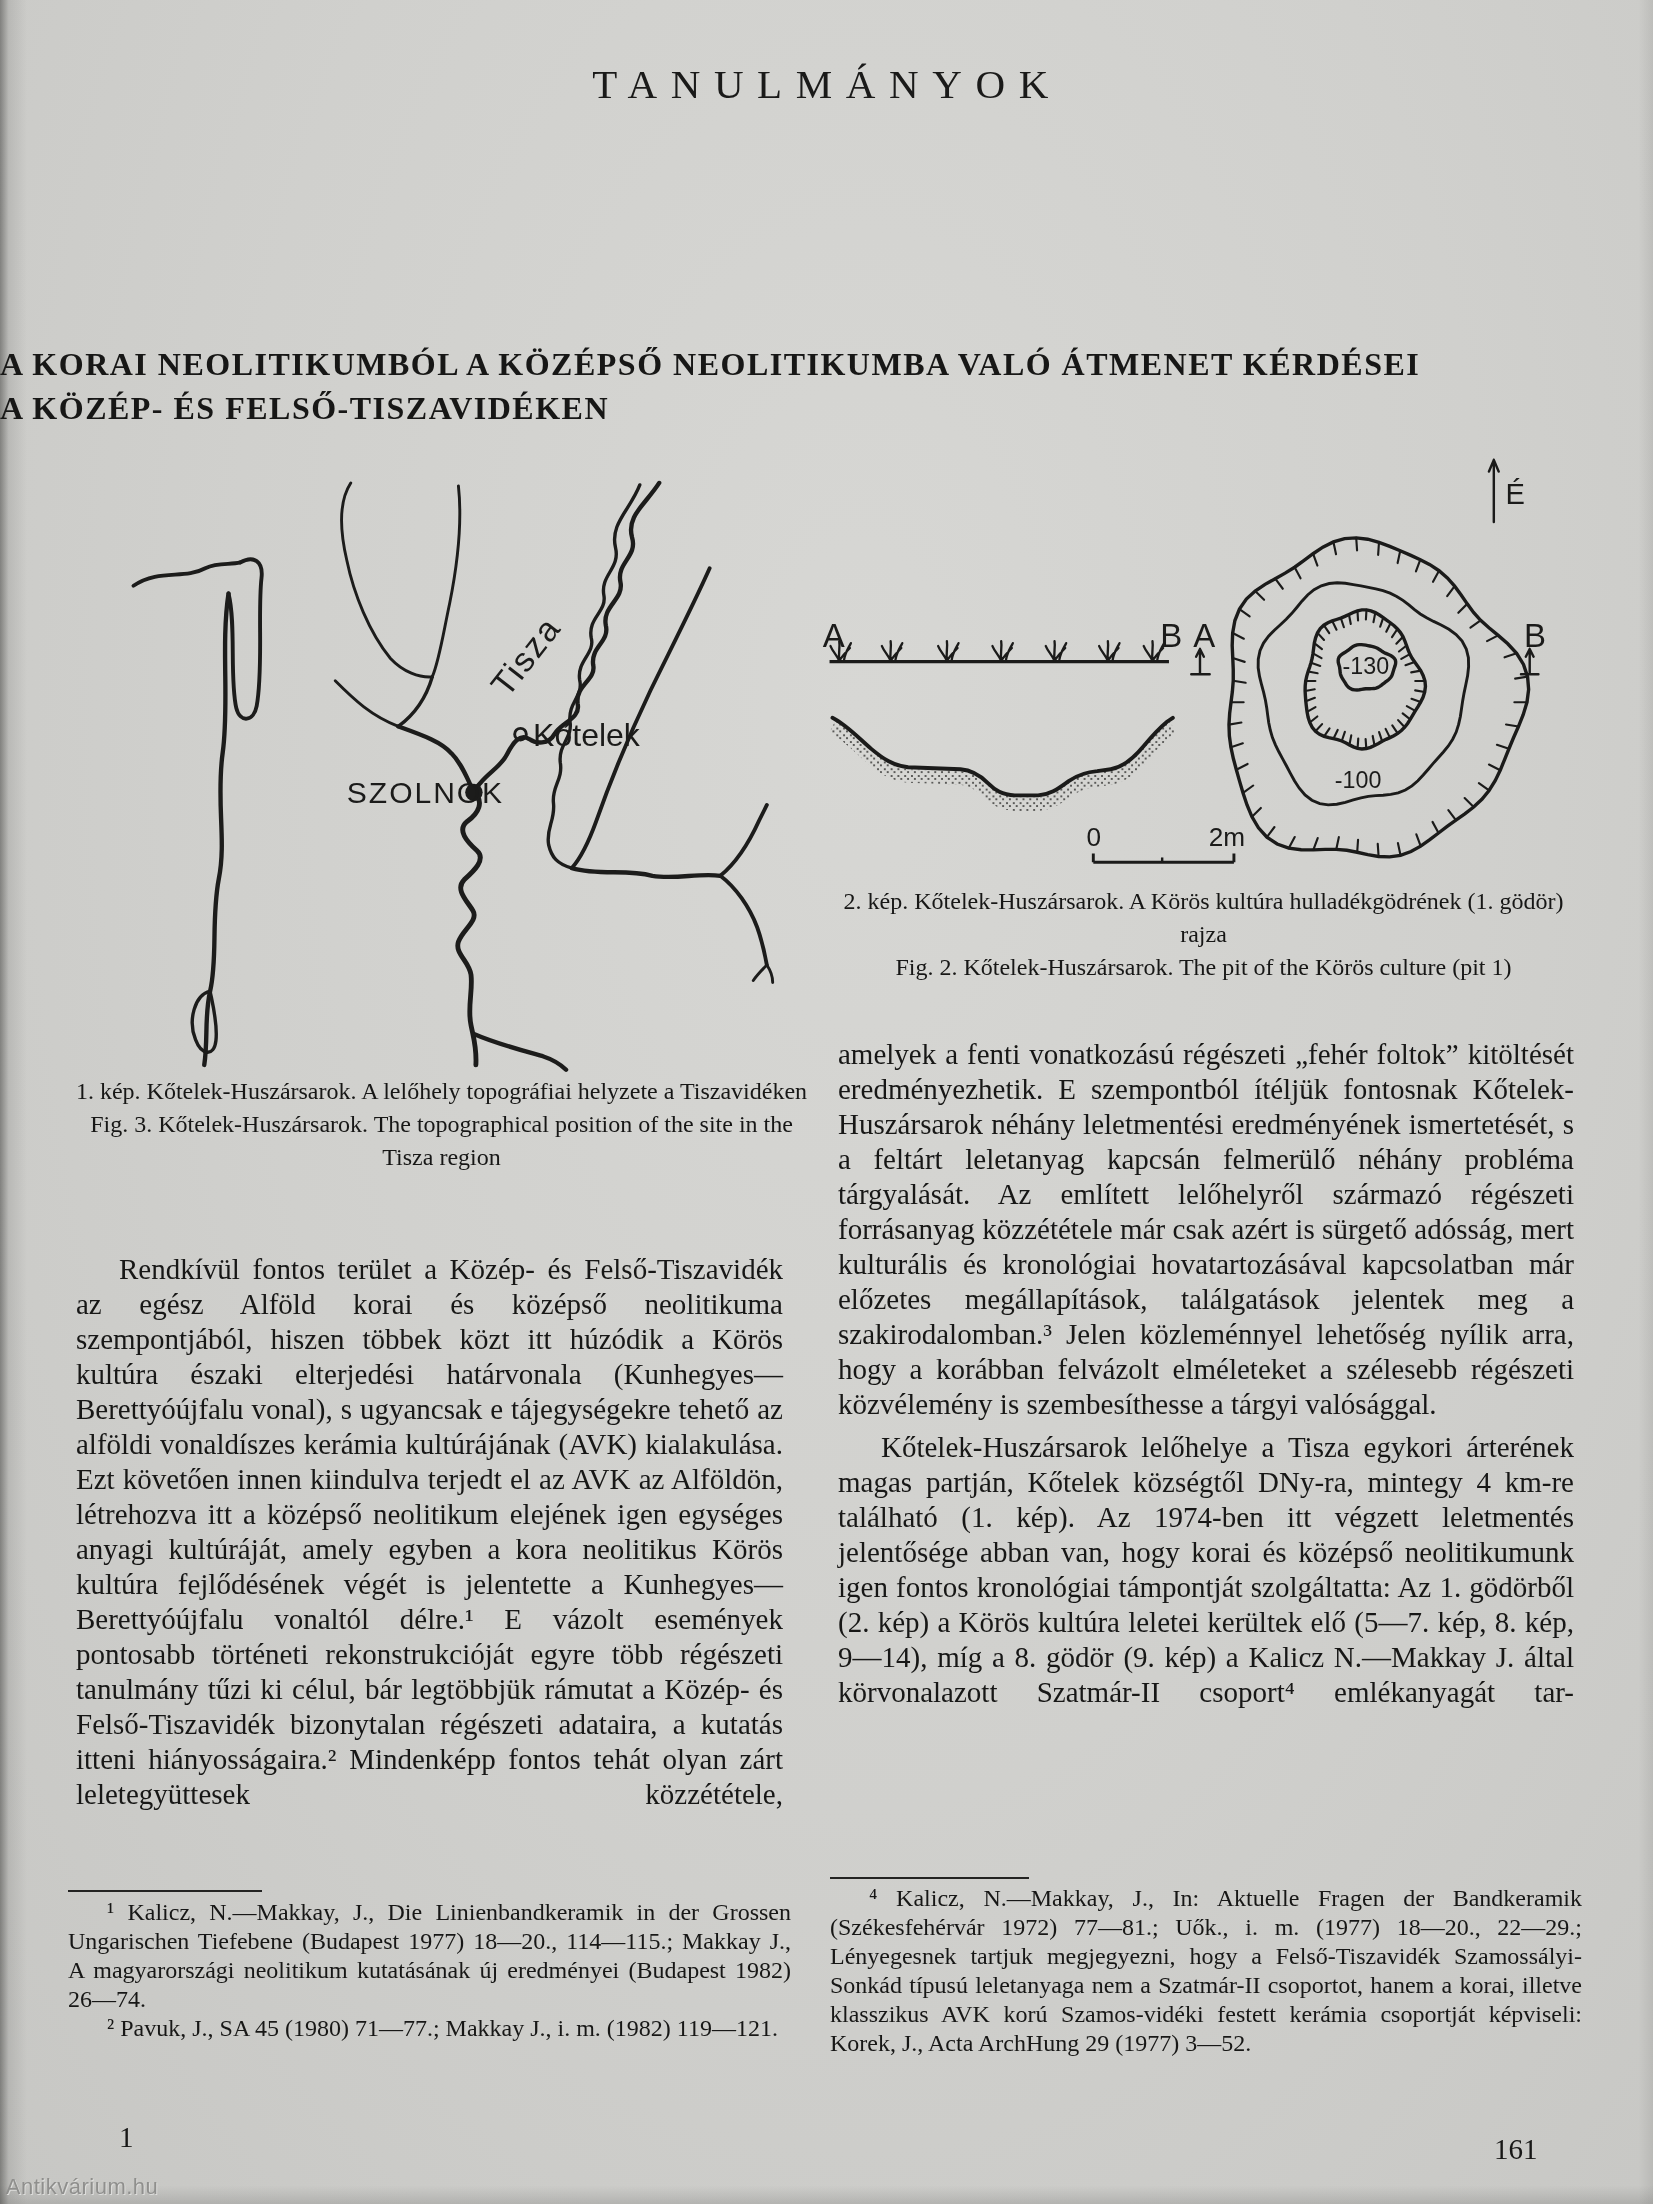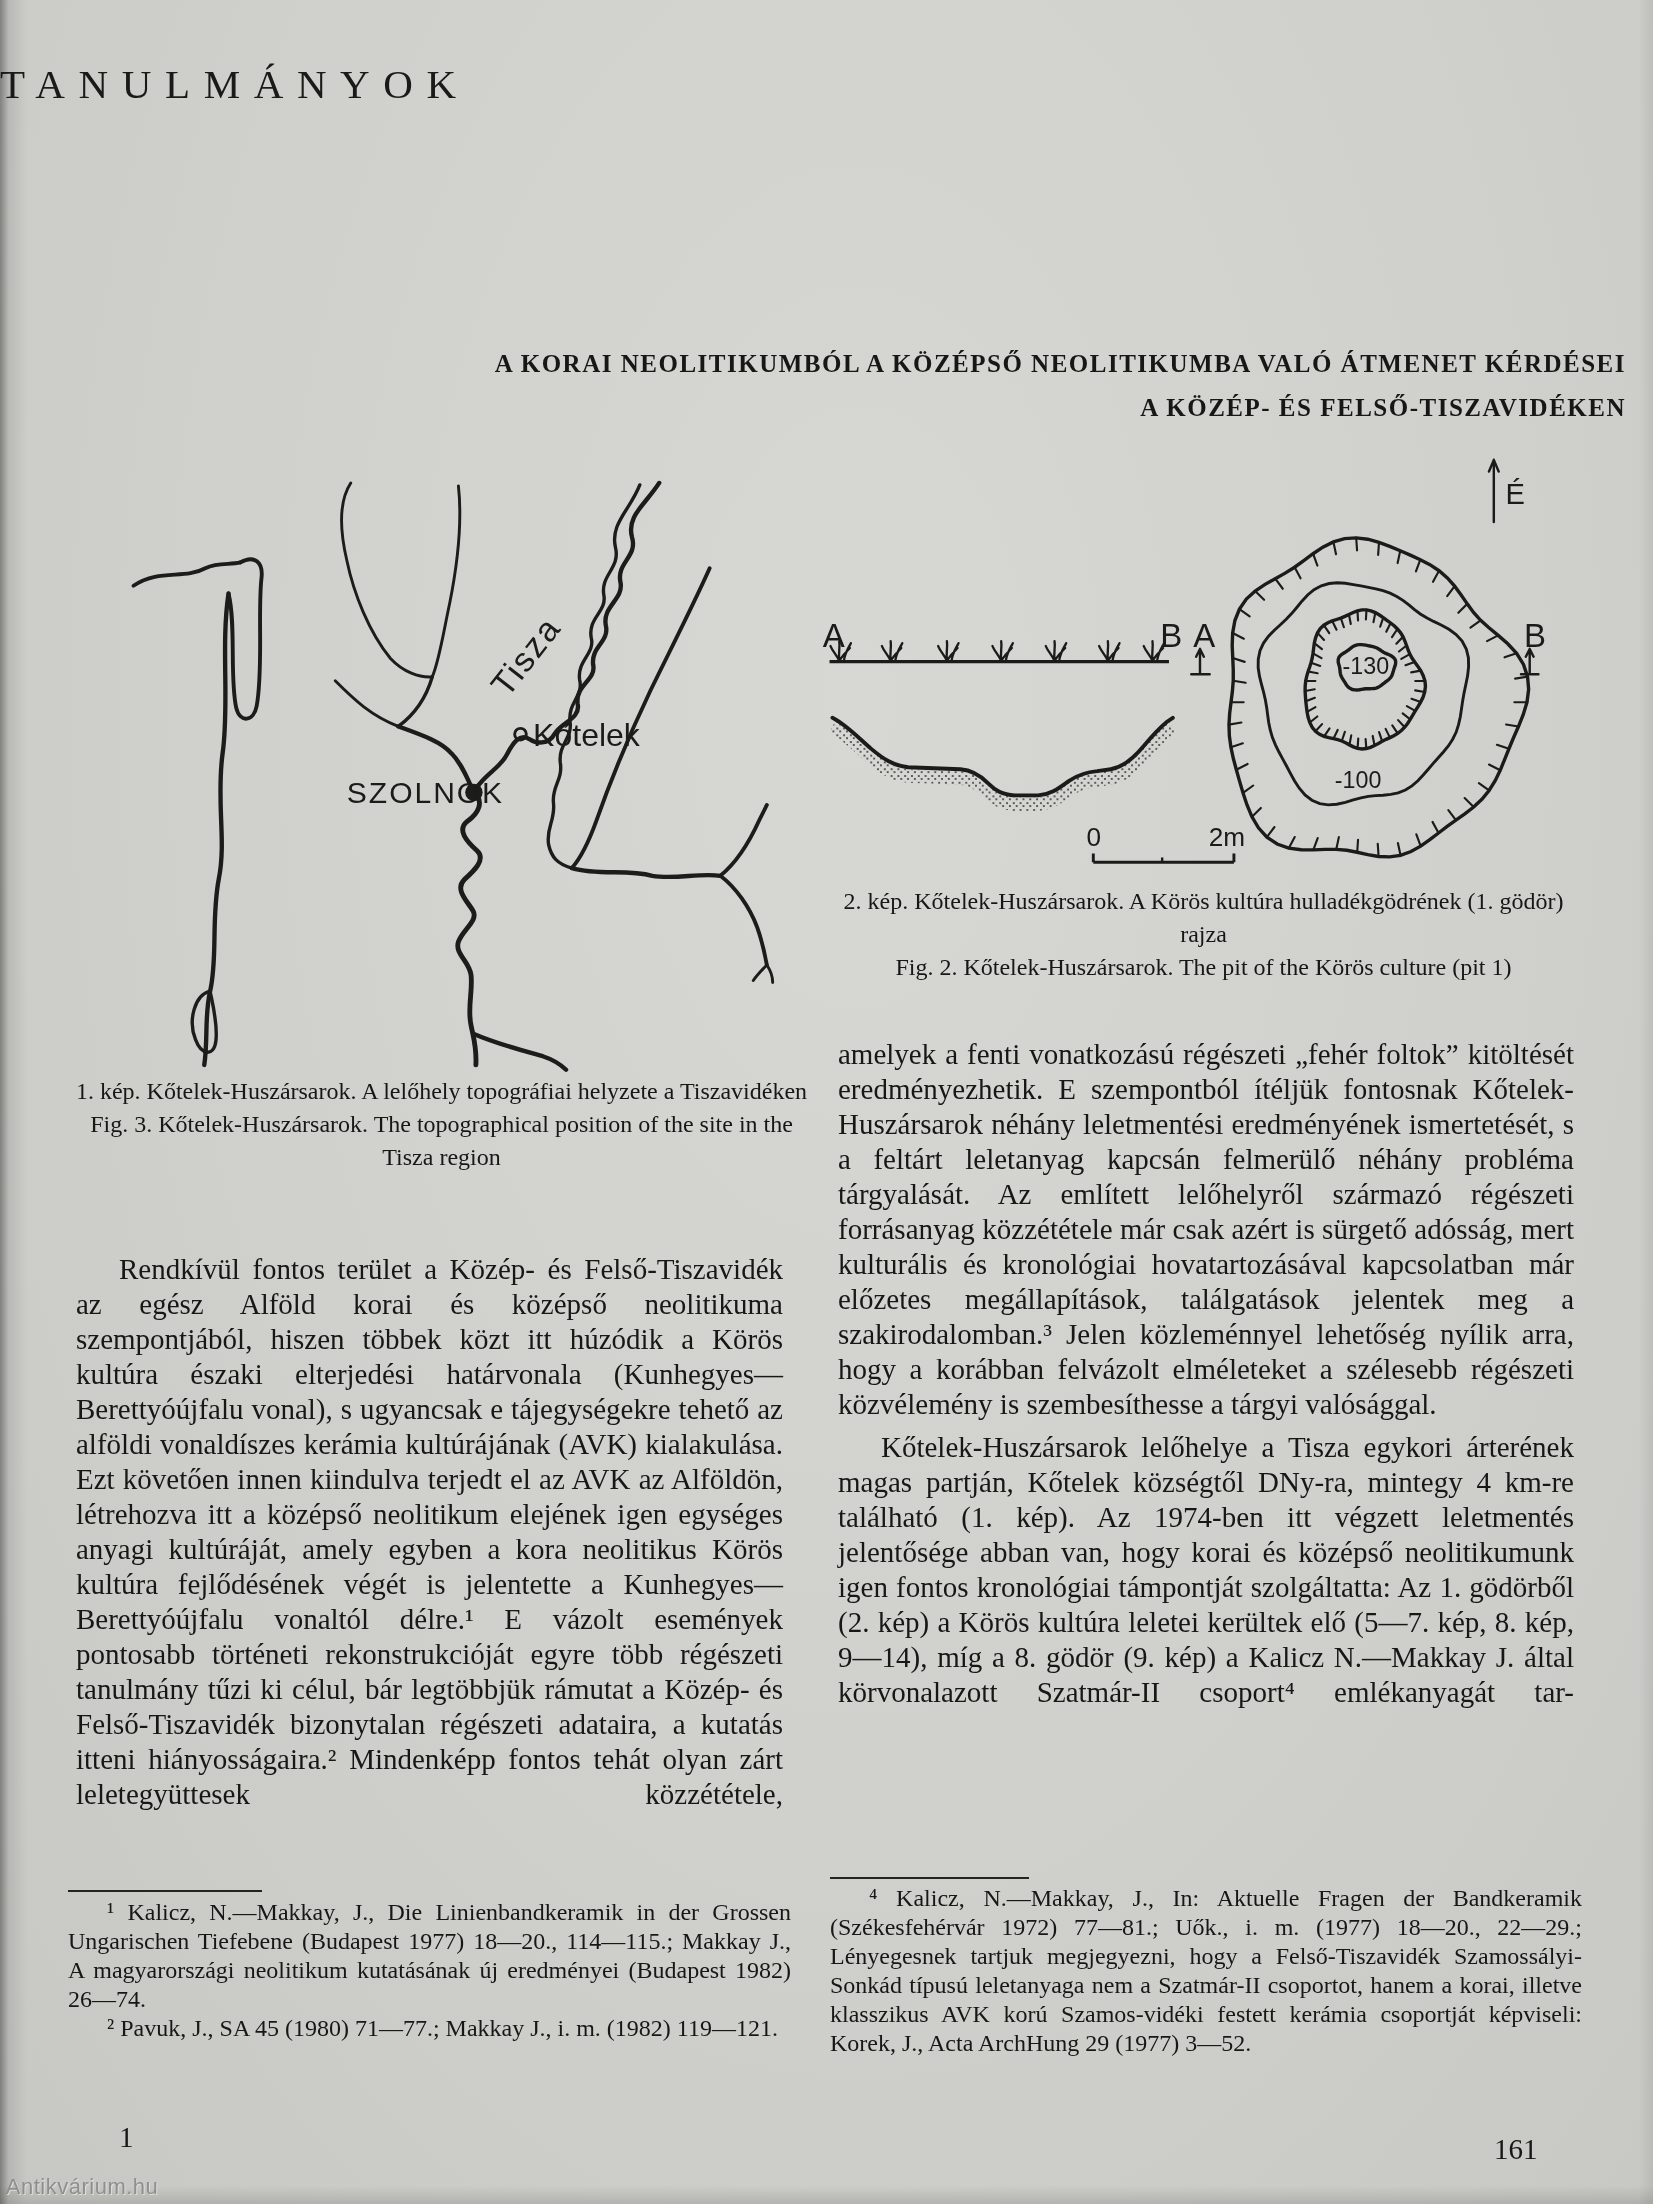--- a/index.html
+++ b/index.html
@@ -10,25 +10,25 @@
     color:#171716;
     font-family:"Liberation Serif", serif;
     background:
       linear-gradient(90deg, rgba(55,55,53,.50) 0px, rgba(110,110,108,.20) 8.7px, rgba(0,0,0,0) 27px),
       linear-gradient(270deg, rgba(90,90,88,.14) 0px, rgba(0,0,0,0) 15.5px),
       linear-gradient(0deg, rgba(85,85,83,.22) 0px, rgba(0,0,0,0) 19.4px),
       radial-gradient(ellipse at 52% 32%, #d7d7d4 0%, #d0d0cd 52%, #c7c7c4 100%);
   }
   .hdr{
     position:absolute;top:60px;left:0;width:1654px;
-    text-align:left;font-size:41px;letter-spacing:13.6px;color:#1a1a19;
+    text-align:center;font-size:41px;letter-spacing:13.6px;color:#1a1a19;
   }
   .title{
     position:absolute;top:342px;left:0;width:1626px;
-    text-align:right;font-weight:bold;font-size:25px;line-height:44px;letter-spacing:1.5px;
+    text-align:left;font-weight:bold;font-size:32px;line-height:44px;letter-spacing:1.5px;
   }
   .figsvg{position:absolute;}
   .figsvg text{fill:#1b1b1a;font-family:"Liberation Sans", sans-serif;}
   .cap{
     position:absolute;text-align:center;font-size:24px;line-height:33px;
   }
   .col{
     position:absolute;font-size:29px;line-height:35px;text-align:justify;
   }
   .col p{margin:8px;padding:0;}

